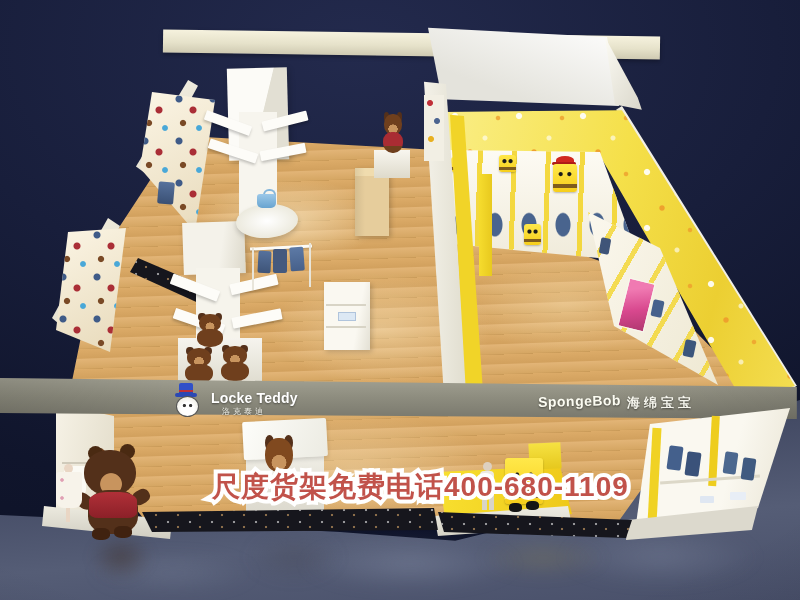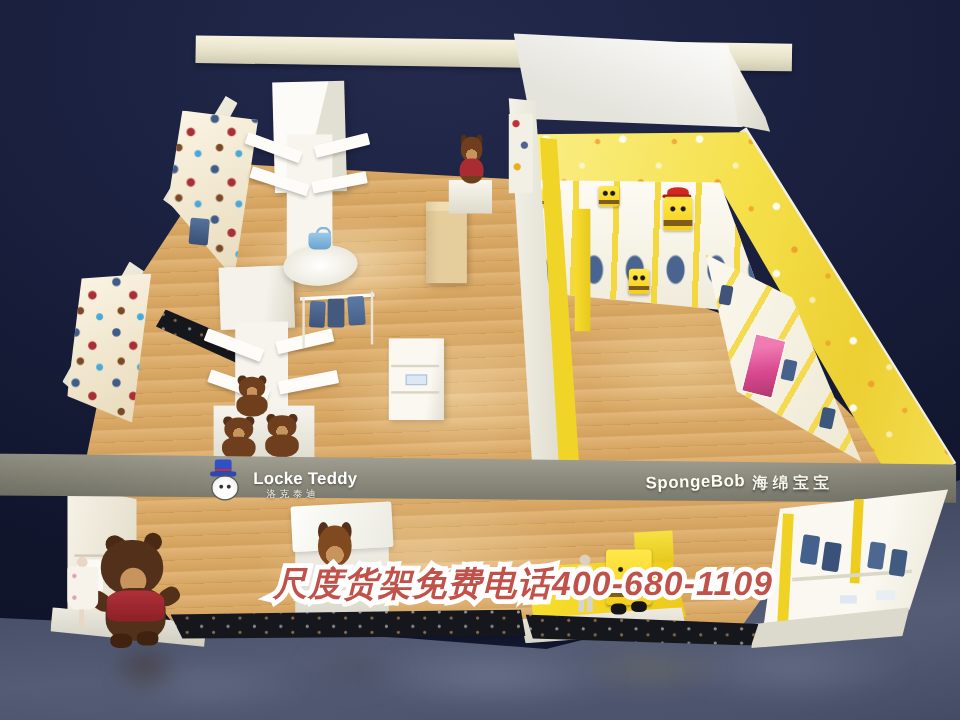--- a/index.html
+++ b/index.html
@@ -287,15 +287,15 @@
     clip-path:polygon(1.5% 38.9%,98.5% 0,94% 66.7%,0 94.4%);background:#dcd9cd;"></div>
 
   <div class="a sparkle" style="left:140px;top:506px;width:300px;height:30px;
     clip-path:polygon(.7% 20%,98% 6.7%,99.3% 80%,4% 86.7%);"></div>
   <div class="a sparkle" style="left:436px;top:508px;width:200px;height:34px;
     clip-path:polygon(1% 11.8%,98% 35.3%,95% 88.2%,4% 70.6%);"></div>
 
   <div class="a" style="left:0;top:0;width:800px;height:600px;pointer-events:none;
     background:radial-gradient(140% 120% at 45% 40%,transparent 55%,rgba(5,8,18,.35) 100%);"></div>
 
-  <div class="a" id="hotline" style="left:228px;top:468px;font-style:italic;">尺度货架免费电话400-680-1109</div>
+  <div class="a" id="hotline" style="left:212px;top:468px;">尺度货架免费电话400-680-1109</div>
 
 </div>
 
 </body></html>

